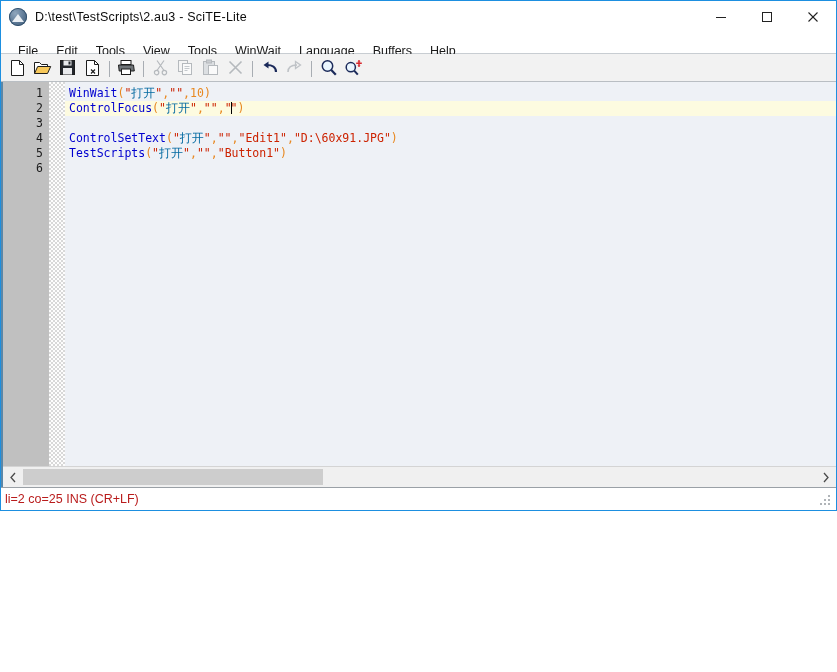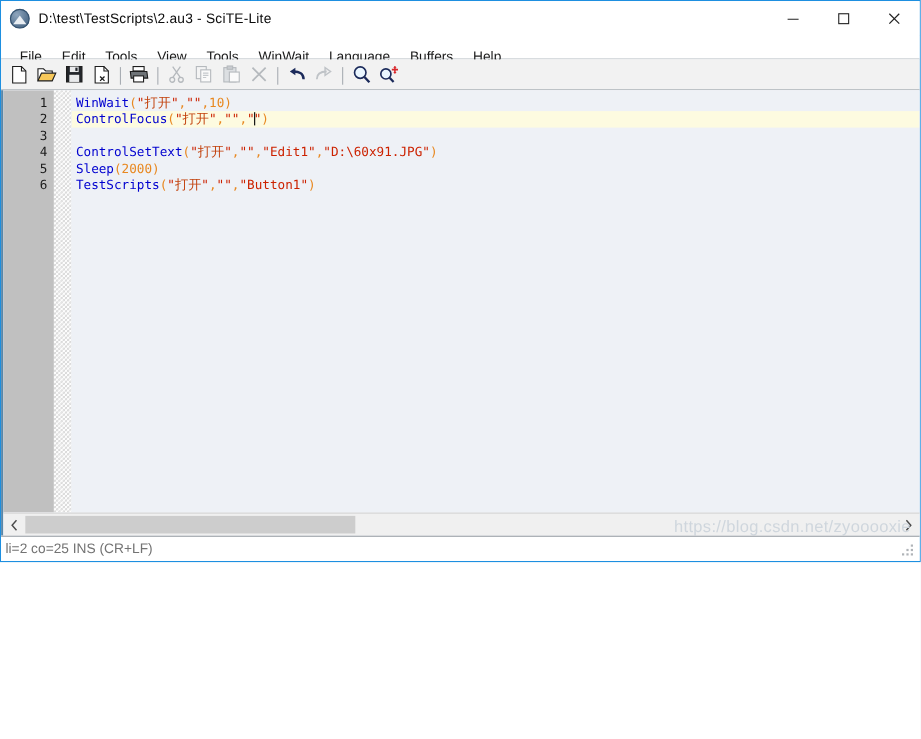--- a/index.html
+++ b/index.html
@@ -102,21 +102,21 @@
     overflow:hidden;
   }
   .code-line{
     height:15px;line-height:15px;white-space:pre;padding-left:4px;
     position:relative;
   }
   .code-line.hl{background:#fdfbe0;}
   .fn{color:#0000cf;font-weight:normal;}
   .punct{color:#e88820;}
   .str{color:#cc2200;}
-  .cjk{color:#c2410c;font-family:"DejaVu Sans", sans-serif;font-size:12px;}
+  .cjk{color:#0369a1;font-family:"DejaVu Sans", sans-serif;font-size:12px;}
   .num{color:#e88820;}
   .caret{
     display:inline-block;width:0;border-left:1px solid #000;height:12px;
     vertical-align:-2px;margin:0 -1px;
   }
   
   #hscroll{
     height:20px;flex:0 0 20px;background:#f0f0f0;
     border-top:1px solid #d4d4d4;
     display:flex;align-items:center;position:relative;
@@ -130,21 +130,21 @@
     position:absolute;left:0;top:1px;height:16px;width:300px;background:#cdcdcd;
   }
   
   #statusbar{
     height:22px;flex:0 0 22px;background:#ffffff;
     display:flex;align-items:center;
     border-top:1px solid #9aa0a6;
     position:relative;
   }
   #status-text{
-    font-size:12.5px;color:#737373;padding-left:4px;white-space:nowrap;
+    font-size:12.5px;color:#b91c1c;padding-left:4px;white-space:nowrap;
   }
   #grip{
     position:absolute;right:3px;bottom:2px;width:13px;height:13px;
   }
   .gdot{position:absolute;width:2px;height:2px;background:#b0b4b8;}
   
   #watermark{
     position:absolute;right:8px;bottom:22px;
     font-size:15px;color:#cfd6dd;white-space:nowrap;
     pointer-events:none;letter-spacing:.3px;
@@ -310,21 +310,20 @@
         <div class="ln">4</div>
         <div class="ln">5</div>
         <div class="ln">6</div>
       </div>
       <div id="foldmargin"></div>
       <div id="code">
           <div class="code-line"><span class="fn">WinWait</span><span class="punct">(</span><span class="str">"</span><span class="cjk">打开</span><span class="str">"</span><span class="punct">,</span><span class="str">""</span><span class="punct">,</span><span class="num">10</span><span class="punct">)</span></div>
           <div class="code-line hl"><span class="fn">ControlFocus</span><span class="punct">(</span><span class="str">"</span><span class="cjk">打开</span><span class="str">"</span><span class="punct">,</span><span class="str">""</span><span class="punct">,</span><span class="str">"</span><span class="caret"></span><span class="str">"</span><span class="punct">)</span></div>
           <div class="code-line">&nbsp;</div>
           <div class="code-line"><span class="fn">ControlSetText</span><span class="punct">(</span><span class="str">"</span><span class="cjk">打开</span><span class="str">"</span><span class="punct">,</span><span class="str">""</span><span class="punct">,</span><span class="str">"Edit1"</span><span class="punct">,</span><span class="str">"D:\60x91.JPG"</span><span class="punct">)</span></div>
-          <div class="code-line"><span class="fn">Sleep</span><span class="punct">(</span><span class="num">2000</span><span class="punct">)</span></div>
           <div class="code-line"><span class="fn">TestScripts</span><span class="punct">(</span><span class="str">"</span><span class="cjk">打开</span><span class="str">"</span><span class="punct">,</span><span class="str">""</span><span class="punct">,</span><span class="str">"Button1"</span><span class="punct">)</span></div>
         </div>
     </div>
 
     <div id="hscroll">
       <div class="sb-arrow">
         <svg width="8" height="11" viewBox="0 0 8 11">
             <path d="M6 1L2 5.5 6 10" fill="none" stroke="#4a4a4a" stroke-width="1.3"></path>
           </svg>
       </div>
@@ -332,21 +331,20 @@
         <div id="hscroll-thumb" style="left: 0px; width: 300px;"></div>
       </div>
       <div class="sb-arrow">
         <svg width="8" height="11" viewBox="0 0 8 11">
             <path d="M2 1l4 4.5L2 10" fill="none" stroke="#4a4a4a" stroke-width="1.3"></path>
           </svg>
       </div>
     </div>
   </div>
 
-  <div id="watermark">https://blog.csdn.net/zyooooxie</div>
 
   <div id="statusbar">
     <div id="status-text">li=2 co=25 INS (CR+LF)</div>
     <div id="grip">
         <i class="gdot" style="left: 0px; top: 8px;"></i>
         <i class="gdot" style="left: 4px; top: 8px;"></i>
         <i class="gdot" style="left: 8px; top: 8px;"></i>
         <i class="gdot" style="left: 4px; top: 4px;"></i>
         <i class="gdot" style="left: 8px; top: 4px;"></i>
         <i class="gdot" style="left: 8px; top: 0px;"></i>

